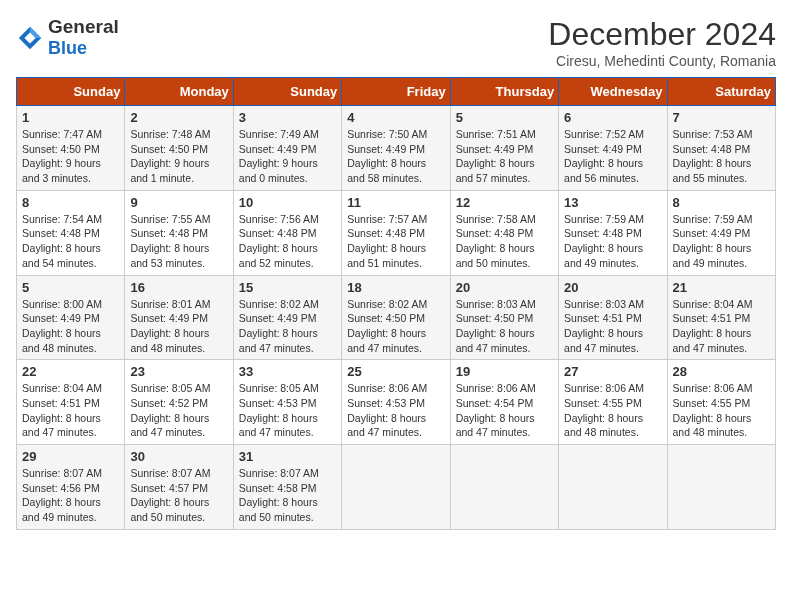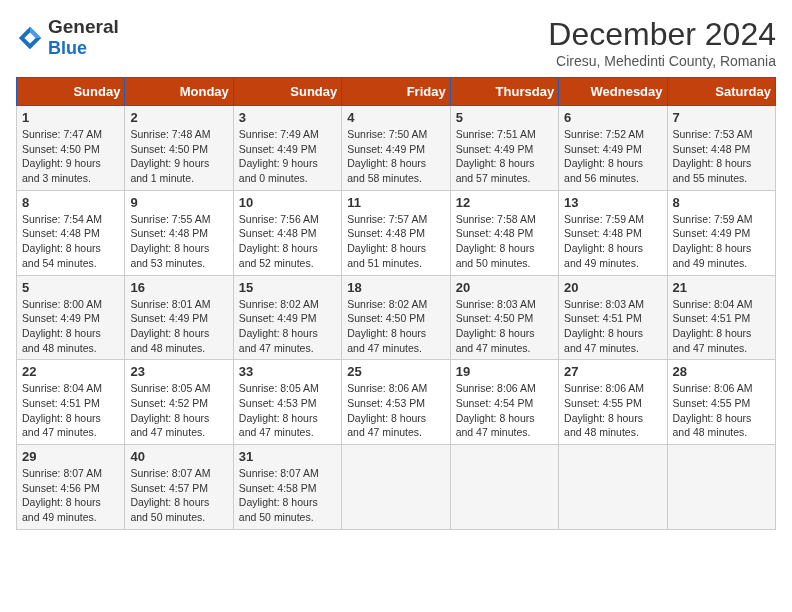--- a/index.html
+++ b/index.html
@@ -232,21 +232,21 @@
           <span class="day-num">28</span>
           <div class="day-detail">Sunrise: 8:06 AM<br>Sunset: 4:55 PM<br>Daylight: 8 hours<br>and 48 minutes.</div>
         </td>
       </tr>
       <tr>
         <td>
           <span class="day-num">29</span>
           <div class="day-detail">Sunrise: 8:07 AM<br>Sunset: 4:56 PM<br>Daylight: 8 hours<br>and 49 minutes.</div>
         </td>
         <td>
-          <span class="day-num">40</span>
+          <span class="day-num">30</span>
           <div class="day-detail">Sunrise: 8:07 AM<br>Sunset: 4:57 PM<br>Daylight: 8 hours<br>and 50 minutes.</div>
         </td>
         <td>
           <span class="day-num">31</span>
           <div class="day-detail">Sunrise: 8:07 AM<br>Sunset: 4:58 PM<br>Daylight: 8 hours<br>and 50 minutes.</div>
         </td>
         <td class="empty"></td>
         <td class="empty"></td>
         <td class="empty"></td>
         <td class="empty"></td>

